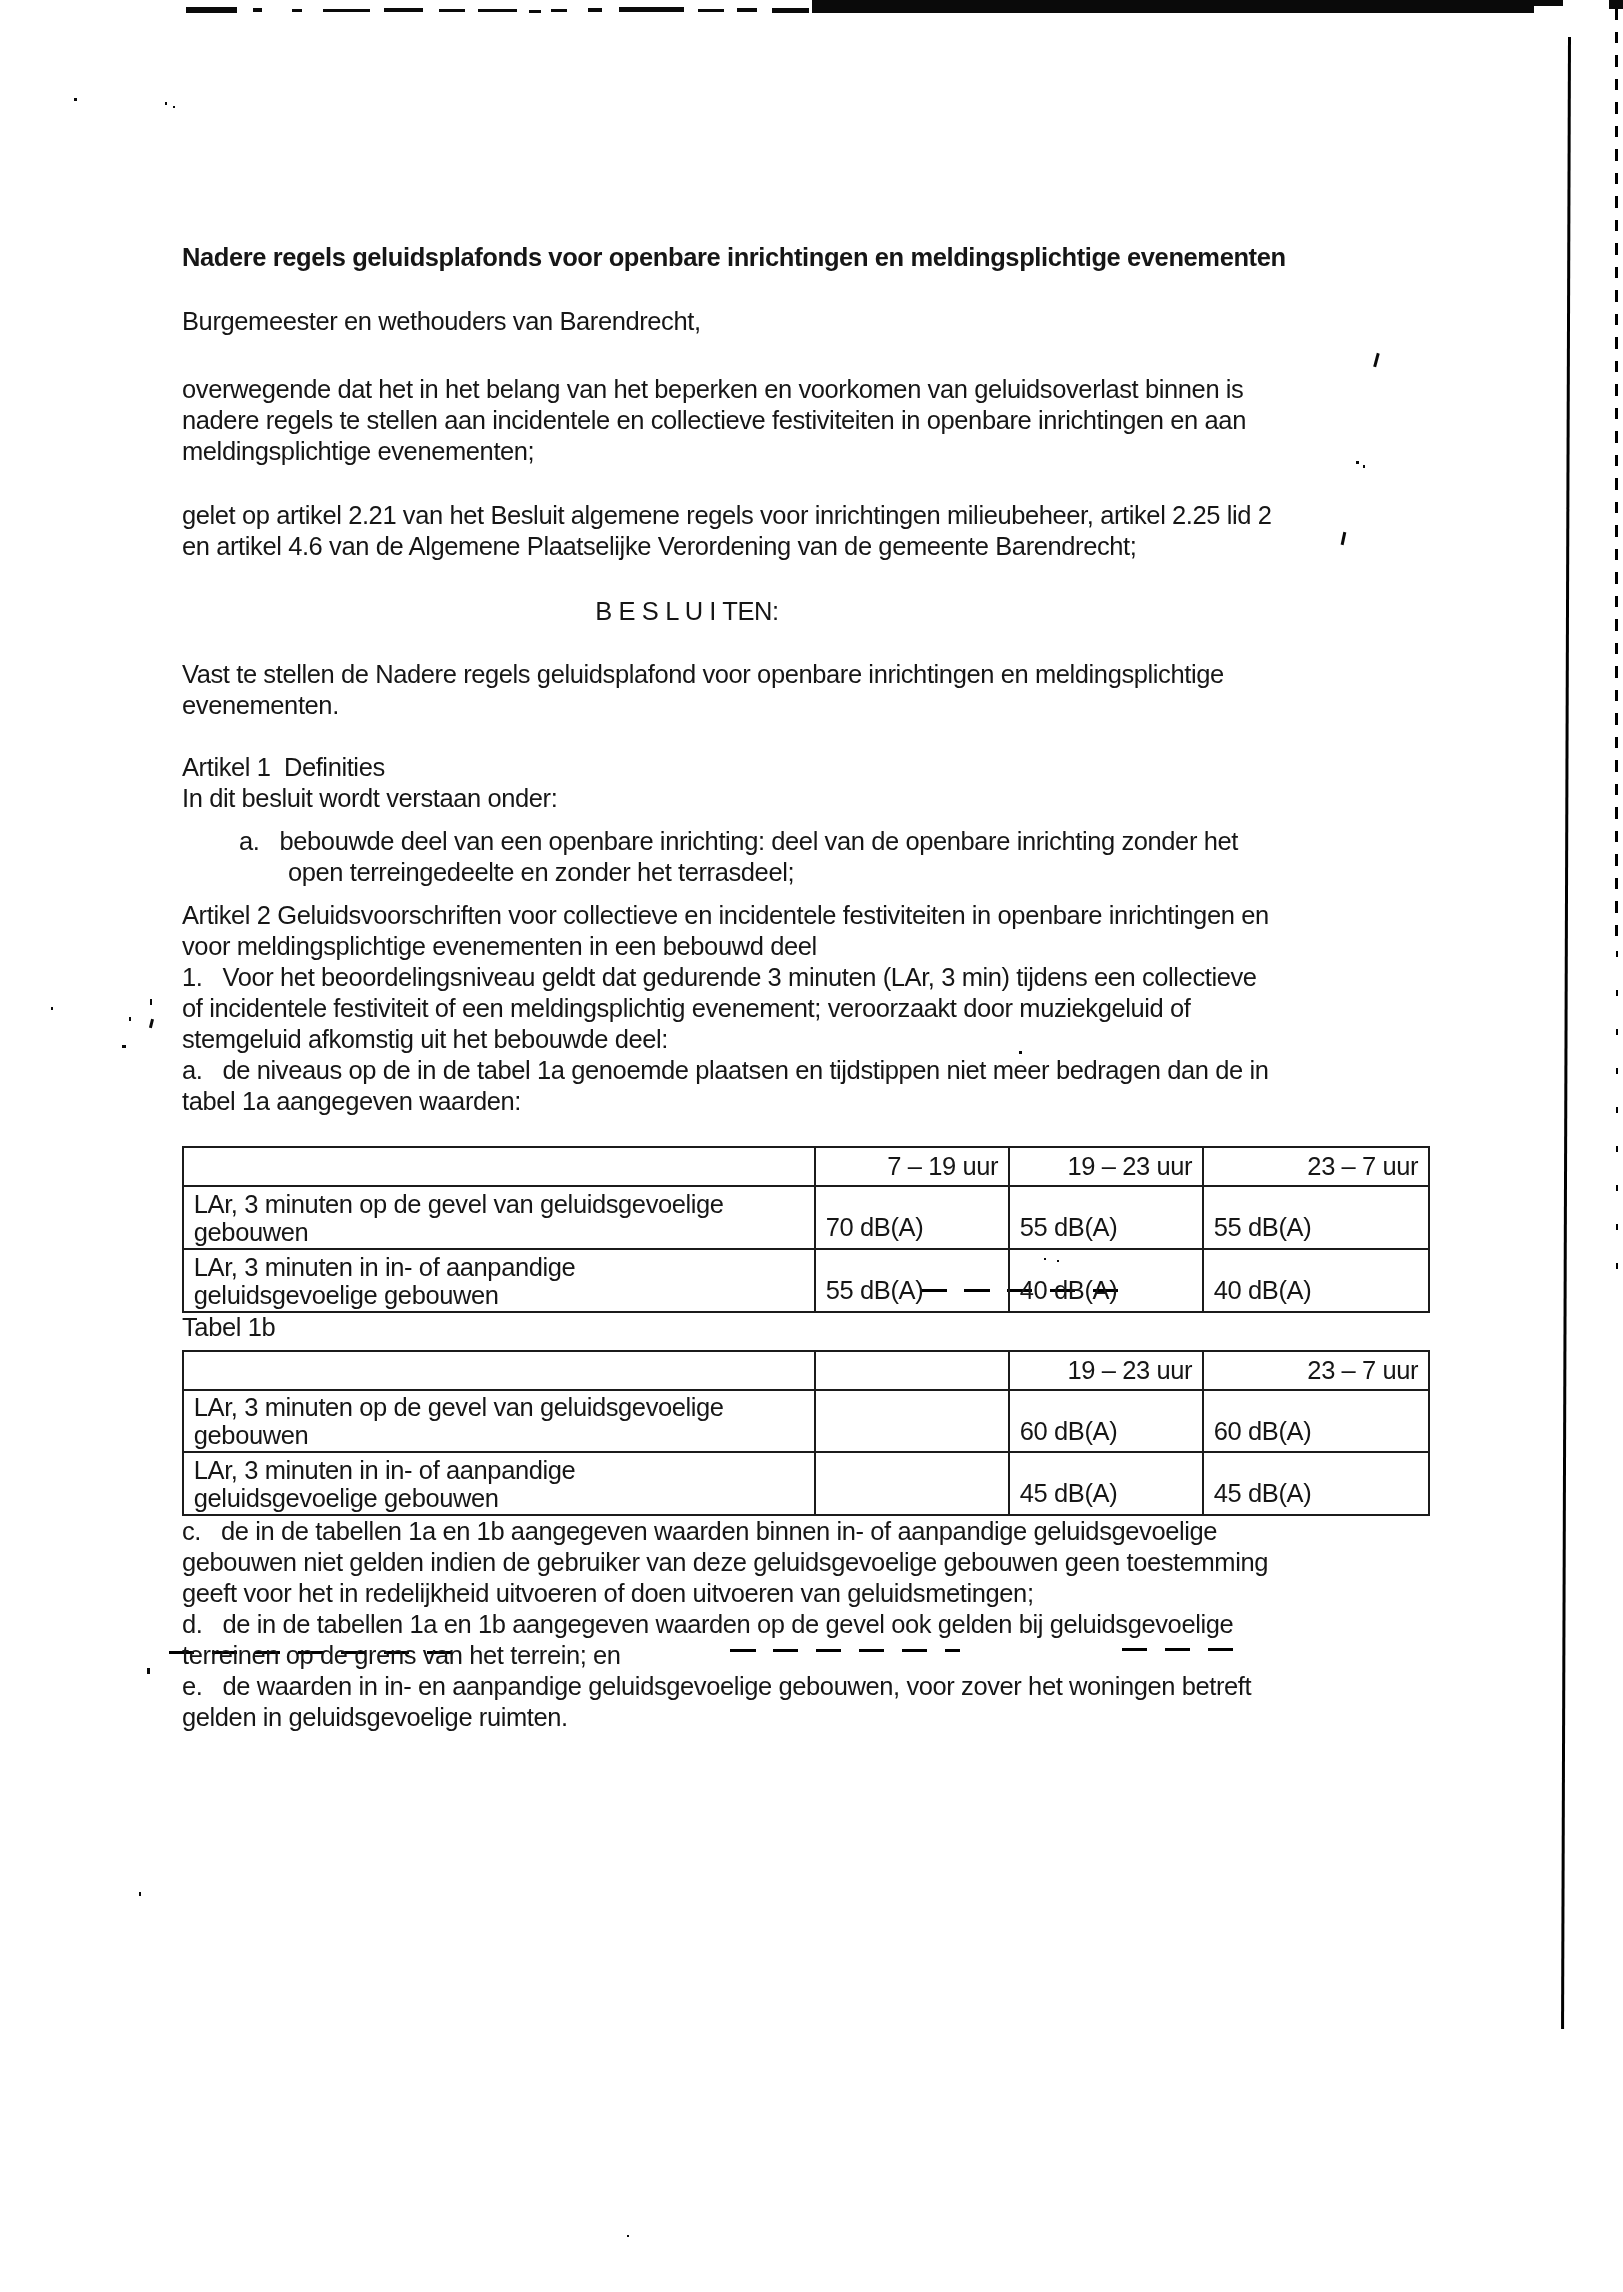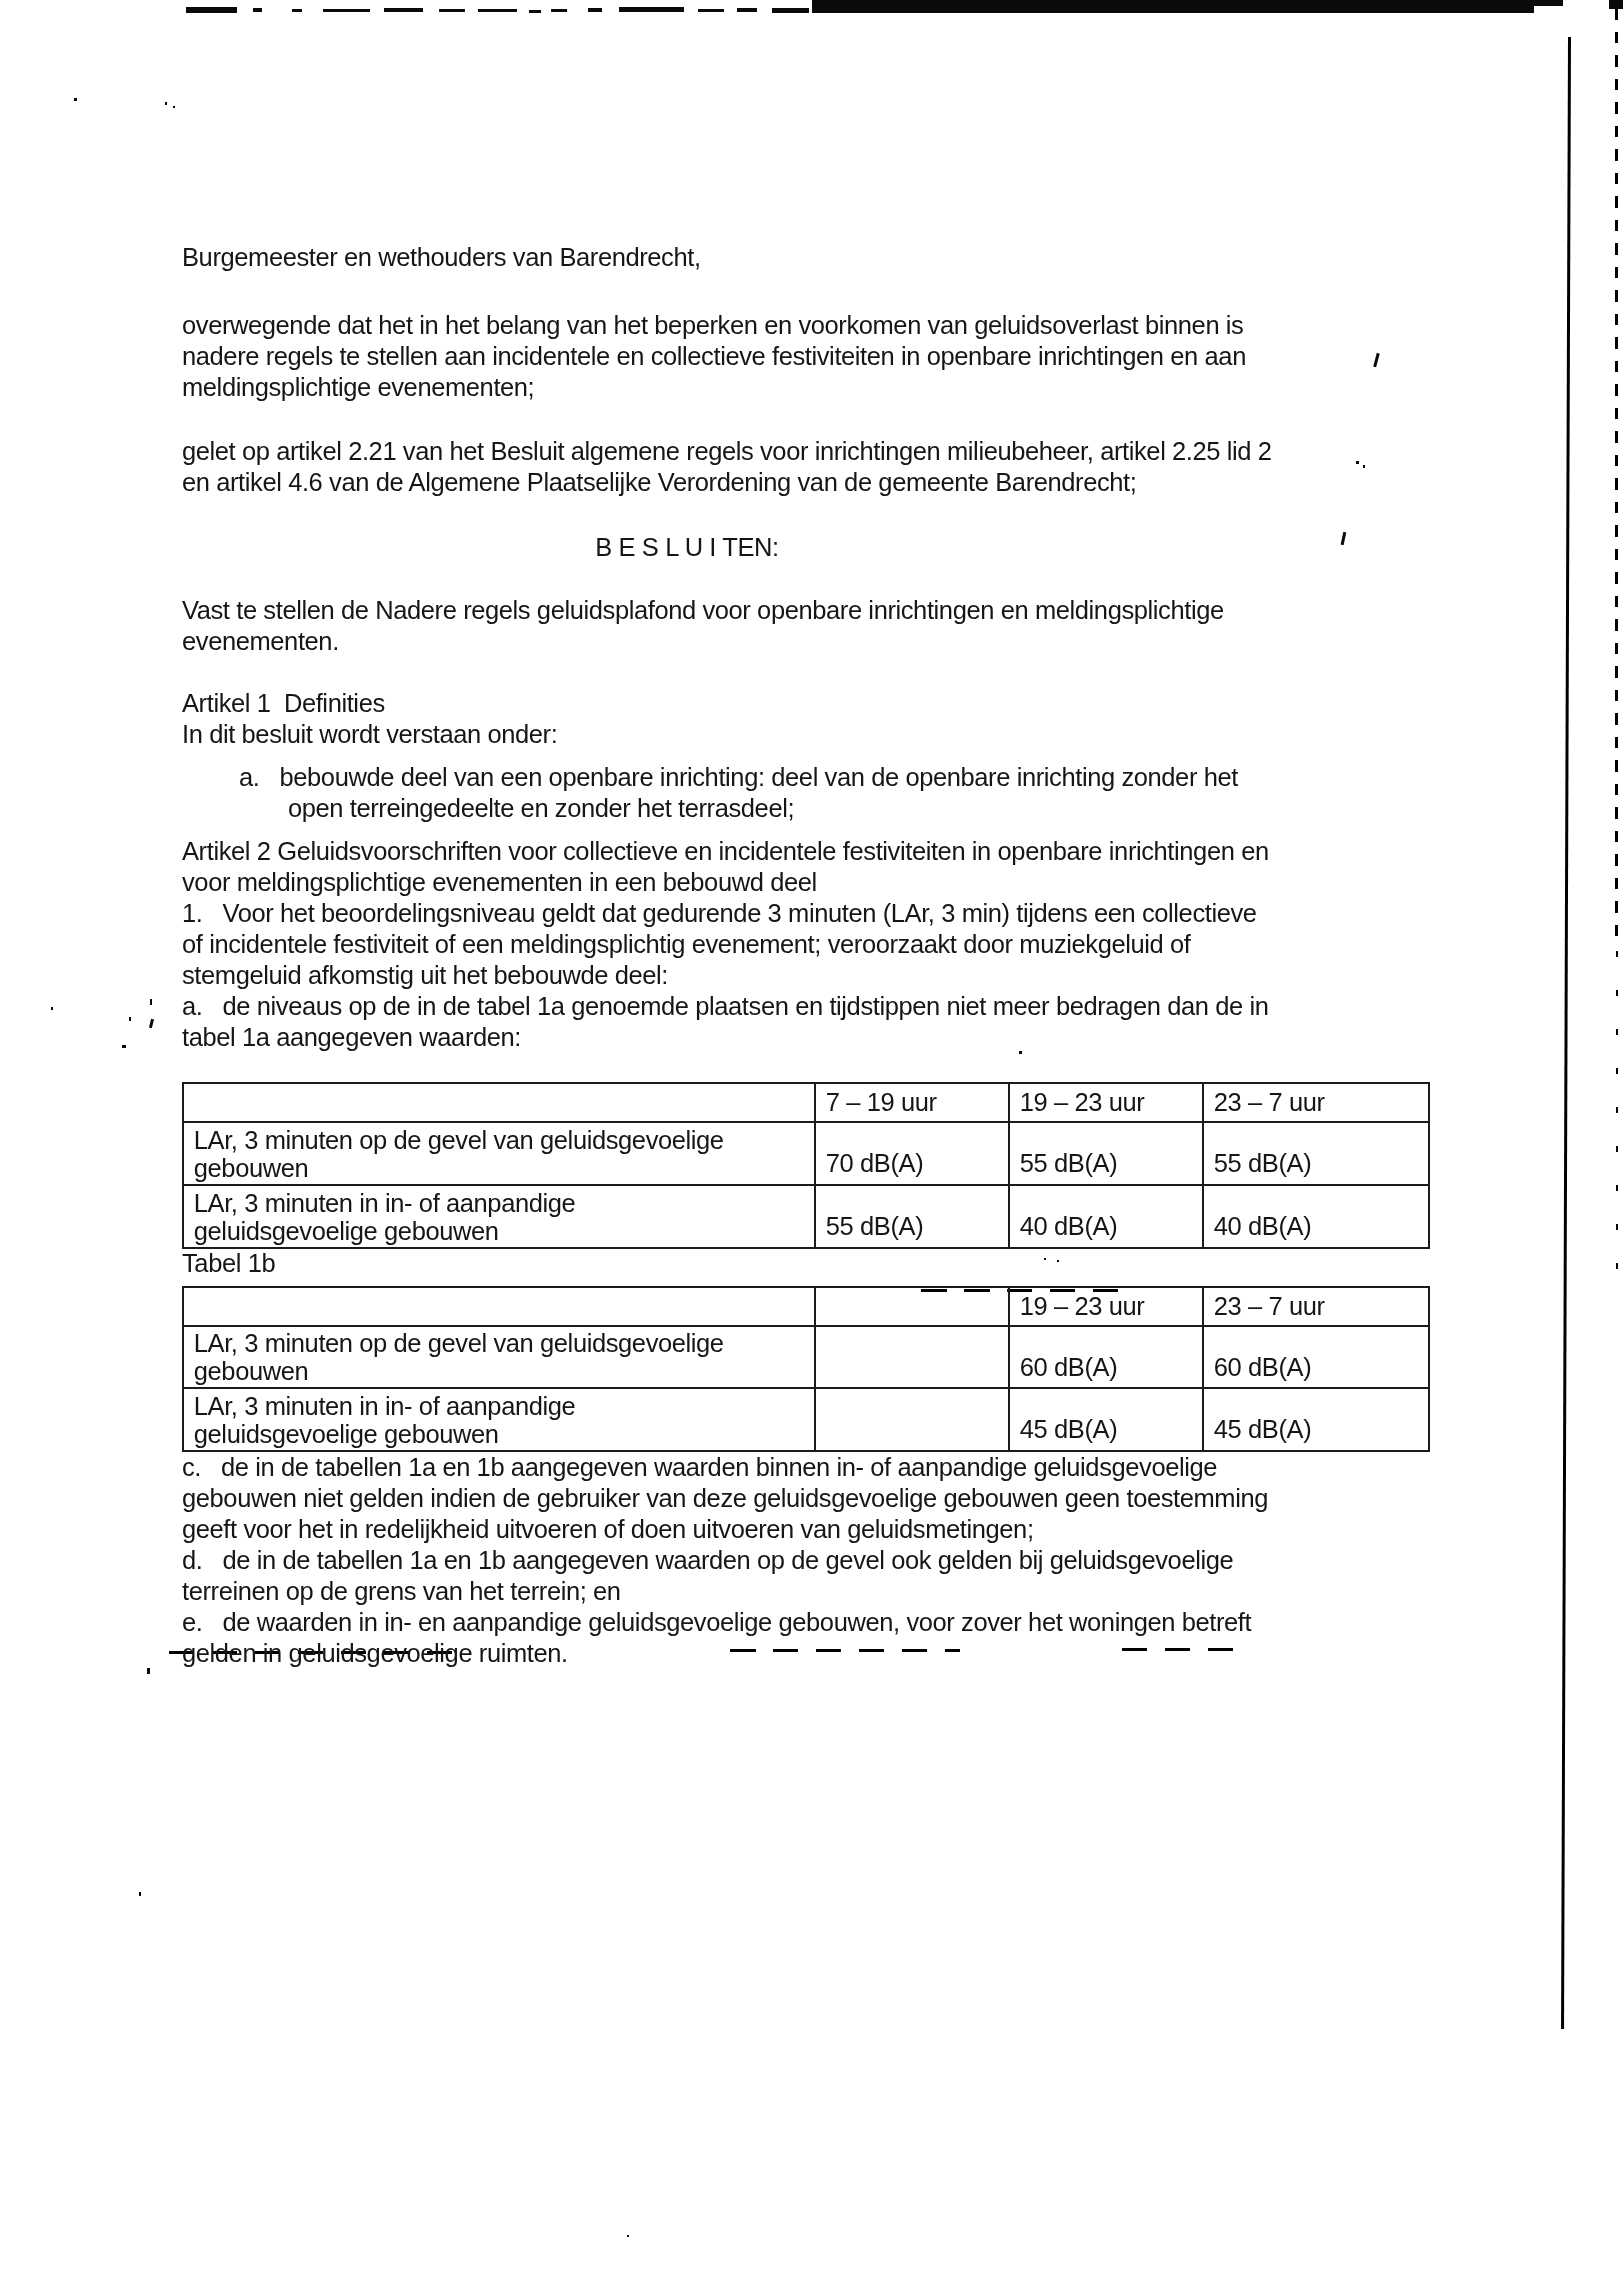--- a/index.html
+++ b/index.html
@@ -17,21 +17,21 @@
   .mb28{margin-bottom:27.4px}
   .mb30{margin-bottom:29px}
   .mb33{margin-bottom:32px}
   .mb34{margin-bottom:33px}
   .mb35{margin-bottom:34px}
   .mb36{margin-bottom:35px}
   .mb38{margin-bottom:37px}
 
   table.tbl{border-collapse:collapse;table-layout:fixed;width:1247px;margin:0;}
   table.tbl td{border:2.9px solid #1b1b1b;padding:2px 9.8px;font-size:25.5px;letter-spacing:-0.4px;white-space:pre;overflow:hidden;}
-  table.tbl tr.hdr{height:39px;}
+  table.tbl tr.hdr{height:39px;text-align:right;}
   table.tbl tr.hdr td{vertical-align:middle;}
   table.tbl tr.data{height:61px;}
   table.tbl td.desc{vertical-align:top;white-space:pre-line;line-height:28px;padding-top:2.9px;}
   table.tbl td.val{vertical-align:bottom;padding-bottom:4.9px;}
 
   
   .artifact{position:absolute;background:#0a0a0a;}
   #top-band{position:absolute;left:812px;top:0;width:722px;height:12.7px;background:#0a0a0a;}
   #vline-right{position:absolute;left:1568px;top:37px;width:2.9px;height:1992px;background:#000;
     transform:rotate(0.2deg);transform-origin:top center;}
@@ -53,20 +53,21 @@
   <div id="top-band"></div>
   <div id="vline-right"></div>
   <div id="redge-dashes"></div>
   <div id="redge-dashes2"></div>
   <div id="dash-t1a" class="hdash"></div>
   <div id="dash-t1b-1" class="hdash"></div>
   <div id="dash-t1b-2" class="hdash"></div>
   <div id="dash-t1b-3" class="hdash"></div>
 
   <div class="content">
+    <div class="para title">Nadere regels geluidsplafonds voor openbare inrichtingen en meldingsplichtige evenementen</div>
     <div class="para mb38">Burgemeester en wethouders van Barendrecht,</div>
     <div class="para mb34">overwegende dat het in het belang van het beperken en voorkomen van geluidsoverlast binnen is
 nadere regels te stellen aan incidentele en collectieve festiviteiten in openbare inrichtingen en aan
 meldingsplichtige evenementen;</div>
     <div class="para mb35">gelet op artikel 2.21 van het Besluit algemene regels voor inrichtingen milieubeheer, artikel 2.25 lid 2
 en artikel 4.6 van de Algemene Plaatselijke Verordening van de gemeente Barendrecht;</div>
     <div class="para center mb33">B E S L U I TEN:</div>
     <div class="para">Vast te stellen de Nadere regels geluidsplafond voor openbare inrichtingen en meldingsplichtige
 evenementen.</div>
 

